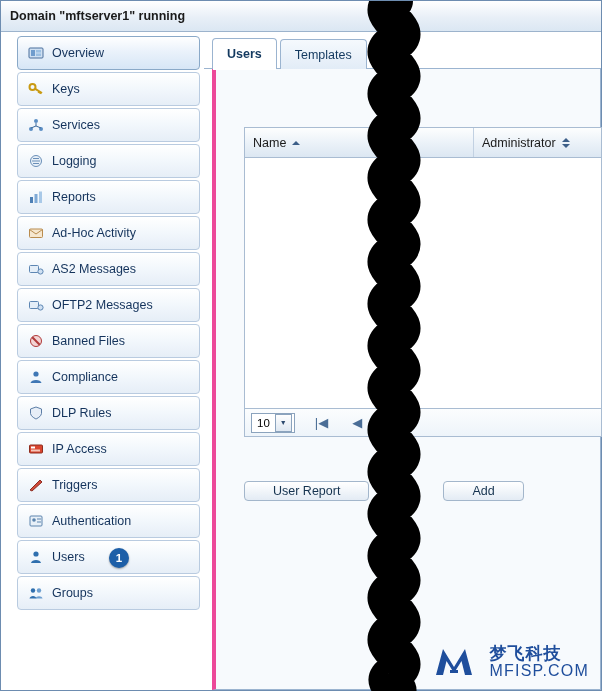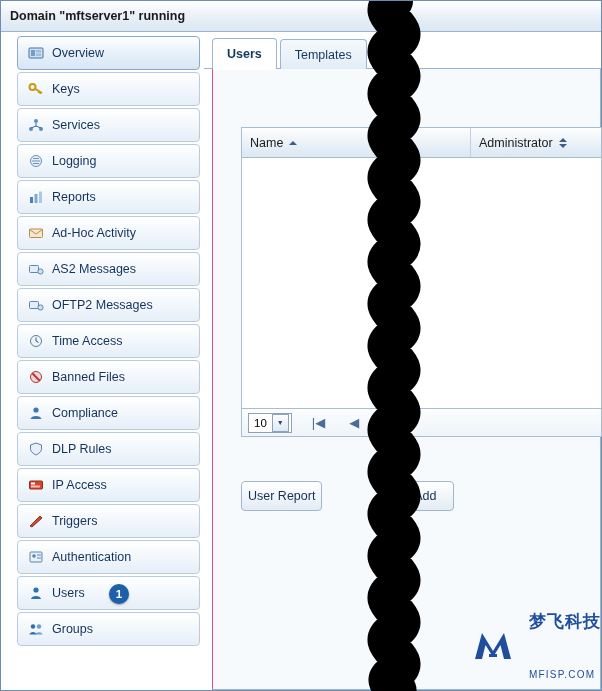--- a/index.html
+++ b/index.html
@@ -154,21 +154,21 @@
     height: 2px;
     background: #ffffff;
   }
   .panel {
     position: absolute;
     left: 8px;
     top: 37px;
     right: 0;
     bottom: 0;
     background: #f7fafd;
-    border-left: 1px solid #ec4899;
+    border-left: 4px solid #ec4899;
     border-right: 1px solid #9bb4d0;
     border-bottom: 1px solid #9bb4d0;
     box-sizing: border-box;
   }
   .grid-wrap {
     position: absolute;
     left: 28px;
     top: 58px;
     right: -2px;
     height: 310px;
@@ -252,23 +252,23 @@
   .btn-row {
     position: absolute;
     left: 28px;
     top: 412px;
     right: 0;
     display: flex;
     align-items: center;
     gap: 8px;
   }
   .btn {
-    height: 30px;
+    height: 20px;
     min-width: 58px;
-    padding: 0 6px;
+    padding: 0 28px;
     border: 1px solid #a3b6cb;
     border-radius: 4px;
     background: linear-gradient(to bottom, #ffffff 0%, #f2f6fa 48%, #e3ebf4 100%);
     display: flex;
     align-items: center;
     justify-content: center;
     font-size: 12.5px;
     color: #15334f;
     box-sizing: border-box;
   }
@@ -277,46 +277,45 @@
     position: absolute;
     left: 357px;
     top: 0;
     width: 76px;
     height: 691px;
     pointer-events: none;
   }
   
   .watermark {
     position: absolute;
-    right: 0;
+    right: 12px;
     bottom: 10px;
     display: flex;
-    align-items: center;
+    align-items: flex-start;
     gap: 16px;
   }
   .wm-mark {
     width: 40px;
     height: 34px;
   }
   .wm-text {
     display: flex;
     flex-direction: column;
     line-height: 1.05;
   }
   .wm-cn {
     font-size: 17px;
     font-weight: bold;
     color: #1f4e9c;
     letter-spacing: 1px;
   }
   .wm-en {
-    font-size: 10px;
+    font-size: 16px;
     color: #1f4e9c;
     letter-spacing: 1.2px;
-    margin-top: 39px;
   }
   .chev {
     display: inline-block;
     width: 0; height: 0;
     border-left: 4px solid transparent;
     border-right: 4px solid transparent;
   }
   .chev.up { border-bottom: 4px solid #3c5e88; }
   .chev.down { border-top: 4px solid #3c5e88; }
 </style>
@@ -411,29 +410,20 @@
       <div class="nav-item">
         <span class="nav-icon">
           <svg width="16" height="14" viewBox="0 0 16 14">
               <rect x="1.5" y="3.5" width="9" height="7" rx="1" fill="#e4eef8" stroke="#5d86b3"></rect>
               <circle cx="12.5" cy="9.5" r="2.6" fill="#cfe0f2" stroke="#5d86b3"></circle>
             </svg>
         </span>
         <span class="nav-label">OFTP2 Messages</span>
       </div>
 
-      <div class="nav-item">
-        <span class="nav-icon">
-          <svg width="16" height="14" viewBox="0 0 16 14">
-              <circle cx="8" cy="7" r="5.5" fill="#eef3f9" stroke="#5d7fa8"></circle>
-              <path d="M8 3.5 V7 L10.5 8.5" stroke="#37597f" fill="none"></path>
-            </svg>
-        </span>
-        <span class="nav-label">Time Access</span>
-      </div>
 
       <div class="nav-item">
         <span class="nav-icon">
           <svg width="16" height="14" viewBox="0 0 16 14">
               <circle cx="8" cy="7" r="5.5" fill="#f3d4d4" stroke="#b03a3a"></circle>
               <path d="M4.3 3.3 L11.7 10.7" stroke="#b03a3a" stroke-width="2"></path>
             </svg>
         </span>
         <span class="nav-label">Banned Files</span>
       </div>

